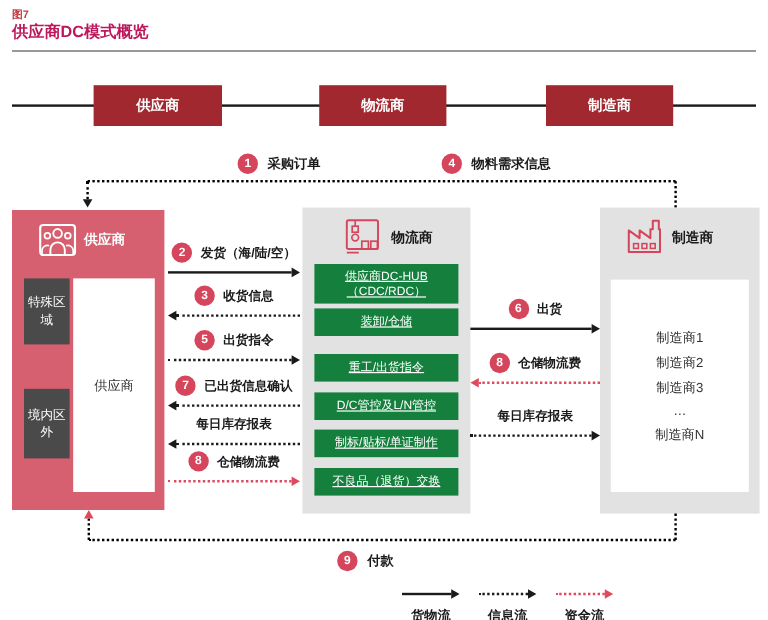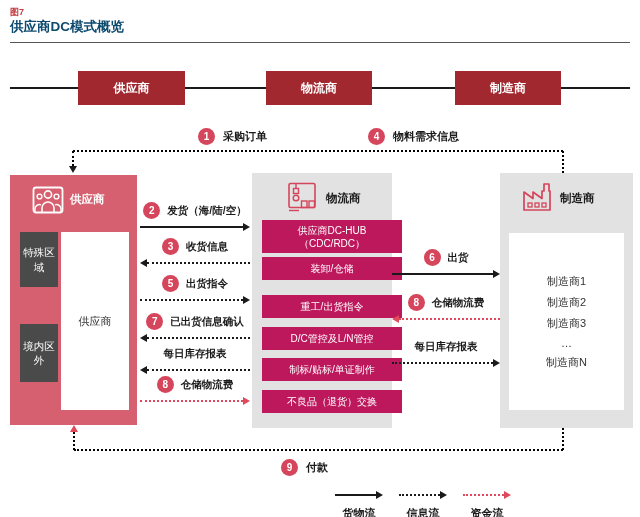--- a/index.html
+++ b/index.html
@@ -1,43 +1,43 @@
 <!DOCTYPE html>
 <html><head>
 <meta charset="utf-8">
 <style>
   * { margin:0; padding:0; box-sizing:border-box; }
   html,body { background:#fff; }
   body { font-family:"Liberation Sans","DejaVu Sans",sans-serif; }
   #stage { position:relative; width:640px; height:517px; background:#fff; overflow:hidden; }
 
   .fig-tag { position:absolute; left:10px; top:6px; font-size:9px; font-weight:bold; color:#c0393f; }
-  .fig-title { position:absolute; left:10px; top:18px; font-size:13.5px; font-weight:bold; color:#0c4a6e; }
+  .fig-title { position:absolute; left:10px; top:18px; font-size:13.5px; font-weight:bold; color:#be185d; }
   .fig-rule { position:absolute; left:10px; top:42px; width:620px; height:1px; background:#555; }
 
   .lane-line { position:absolute; left:10px; top:87px; width:620px; height:2px; background:#1a1a1a; }
   .lane { position:absolute; top:71px; height:34px; background:#a1282f; color:#fff; font-size:12px; font-weight:bold;
           display:flex; align-items:center; justify-content:center; z-index:2; }
 
   .block { position:absolute; }
   .blk-sup { left:10px; top:175px; width:127px; height:250px; background:#d6606f; }
   .blk-log { left:252px; top:173px; width:140px; height:255px; background:#e2e2e2; }
   .blk-man { left:500px; top:173px; width:133px; height:255px; background:#e2e2e2; }
 
   .blk-head-label { position:absolute; font-size:11.5px; font-weight:bold; }
   .blk-sup .blk-head-label { color:#fff; }
   .blk-log .blk-head-label, .blk-man .blk-head-label { color:#1a1a1a; }
 
   .zone { position:absolute; left:10px; width:38px; background:#4a4a4a; color:#fff; font-size:10.5px;
           display:flex; align-items:center; justify-content:center; text-align:center; line-height:1.35; }
   .sup-inner { position:absolute; left:51px; top:57px; width:68px; height:178px; background:#fff; color:#333;
                font-size:11px; display:flex; align-items:center; justify-content:center; }
 
-  .svc { position:absolute; left:10px; width:140px; background:#be185d; color:#fff; font-size:10px;
-         display:flex; align-items:center; justify-content:center; text-align:center; line-height:1.3; padding:2px 4px; }
+  .svc { position:absolute; left:10px; width:120px; background:#15803d; color:#fff; font-size:10px;
+         display:flex; align-items:center; justify-content:center; text-align:center; line-height:1.3; padding:2px 4px;text-decoration:underline; }
 
   .man-inner { position:absolute; left:9px; top:60px; width:115px; height:177px; background:#fff; color:#333;
                font-size:11px; display:flex; flex-direction:column; align-items:center; justify-content:center; gap:6px; }
 
   .badge { flex:0 0 17px; width:17px; height:17px; border-radius:50%; background:#d5455b; color:#fff;
            font-size:10px; font-weight:bold; display:flex; align-items:center; justify-content:center; }
   .flow { position:absolute; }
   .flow-label { display:flex; align-items:center; justify-content:center; gap:7px; height:17px;
                 font-size:10.5px; font-weight:bold; color:#1a1a1a; white-space:nowrap; }
   .arrow { display:flex; align-items:center; height:9px; margin-top:3px; }

